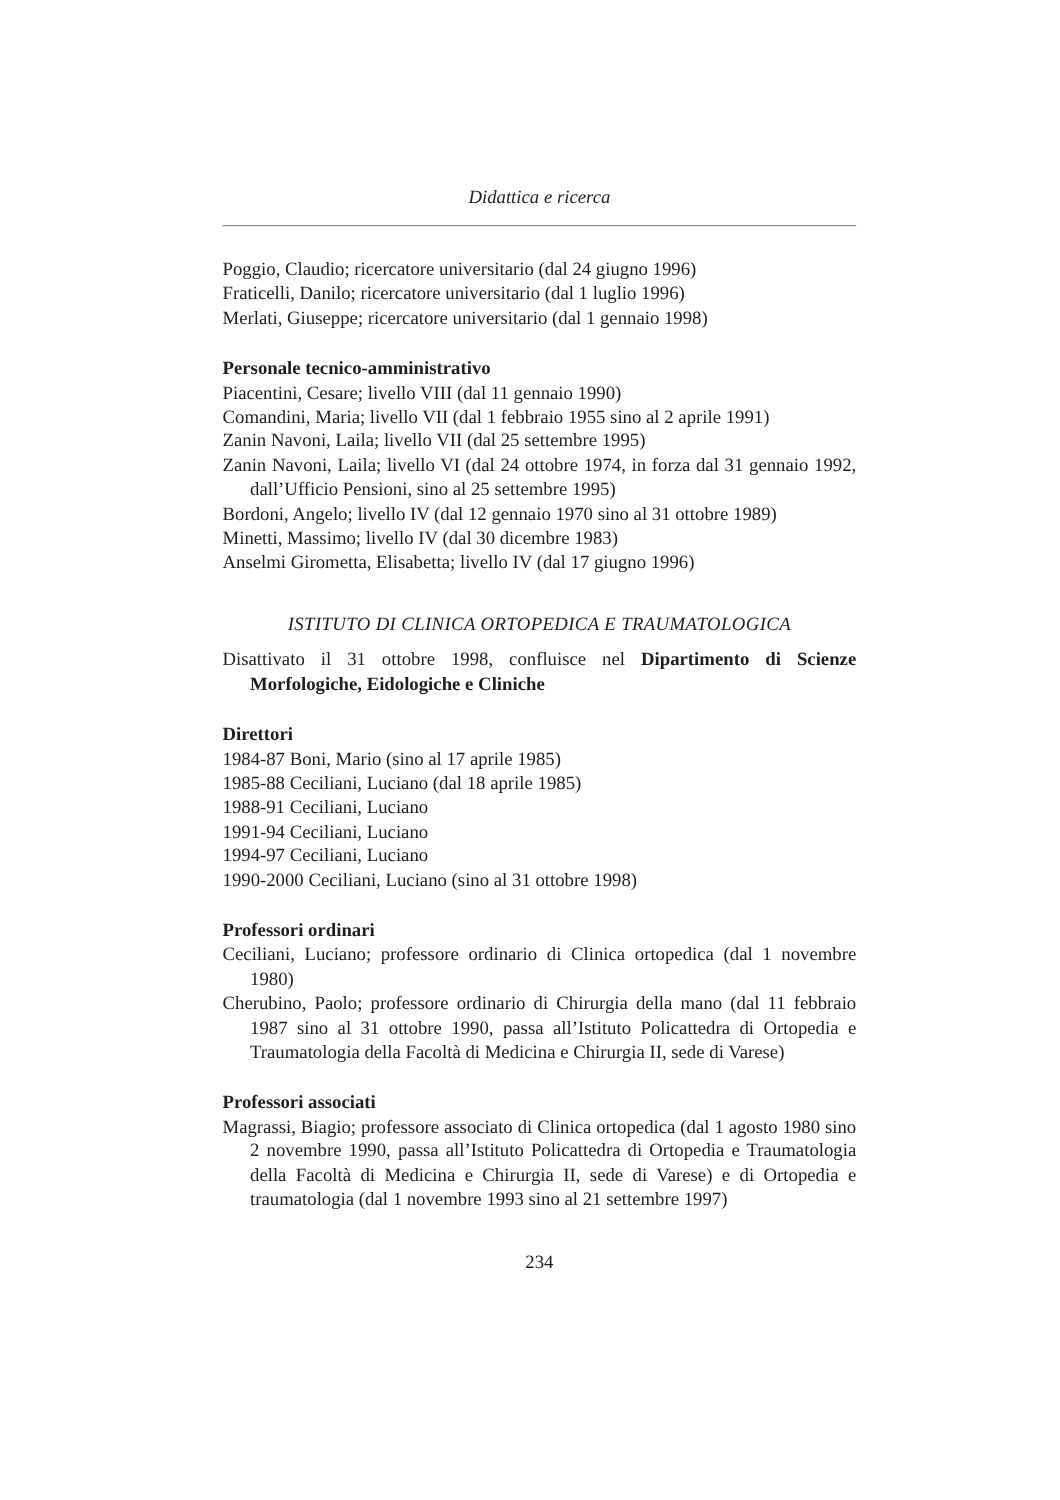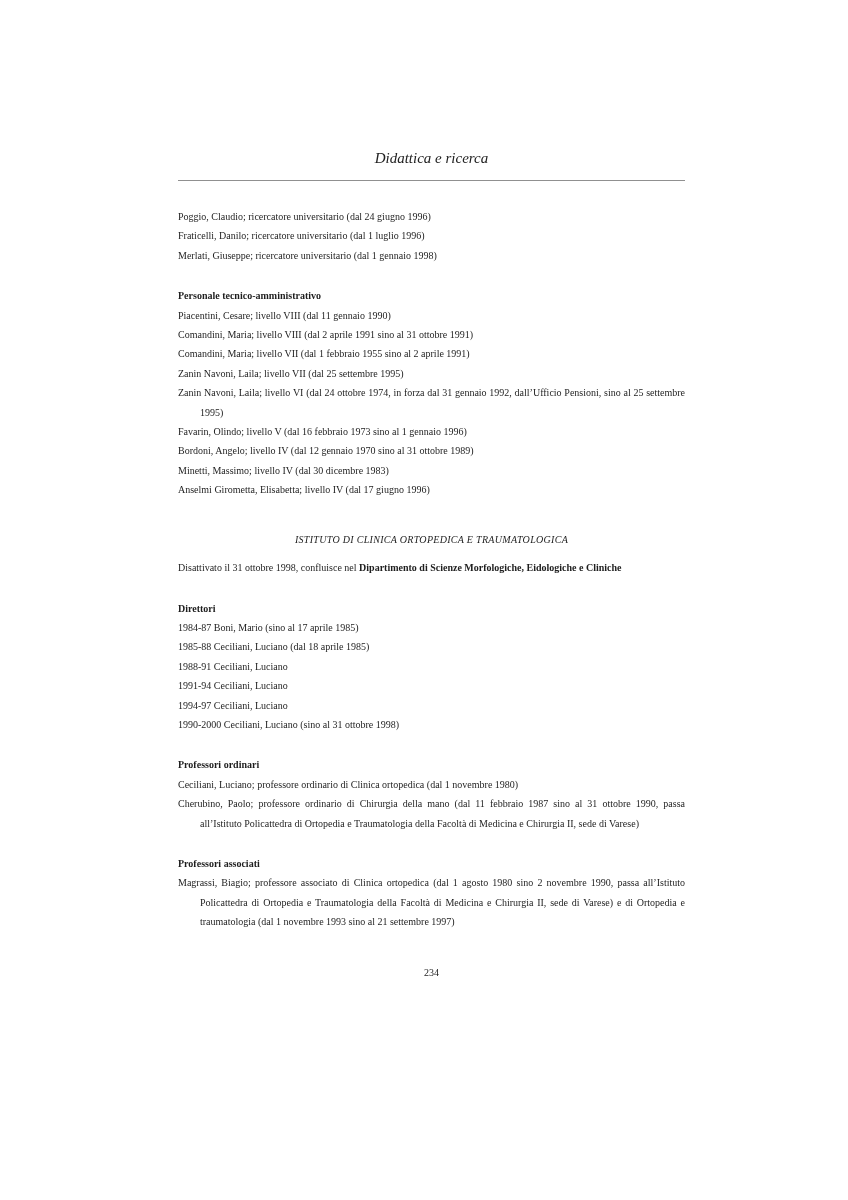--- a/index.html
+++ b/index.html
@@ -25,21 +25,21 @@
     font-size: 15px;
     margin-bottom: 13px;
     color: #222;
   }
   .rule {
     border: 0;
     border-top: 1px solid #909090;
     height: 0;
   }
   .body-text {
-    font-size: 10px;
+    font-size: 15px;
     line-height: 19.4px;
   }
   .first-section { margin-top: 26px; }
   .heading {
     font-weight: 700;
     margin-top: 21px;
   }
   .entry {
     padding-left: 22px;
     text-indent: -22px;
@@ -76,25 +76,23 @@
 
       <div class="first-section">
         <p class="entry">Poggio, Claudio; ricercatore universitario (dal 24 giugno 1996)</p>
         <p class="entry">Fraticelli, Danilo; ricercatore universitario (dal 1 luglio 1996)</p>
         <p class="entry">Merlati, Giuseppe; ricercatore universitario (dal 1 gennaio 1998)</p>
       </div>
 
       <p class="heading">Personale tecnico-amministrativo</p>
       <div>
         <p class="entry">Piacentini, Cesare; livello VIII (dal 11 gennaio 1990)</p>
-        <p class="entry">Comandini, Maria; livello VIII (dal 2 aprile 1991 sino al 31 ottobre 1991)</p>
         <p class="entry">Comandini, Maria; livello VII (dal 1 febbraio 1955 sino al 2 aprile 1991)</p>
         <p class="entry">Zanin Navoni, Laila; livello VII (dal 25 settembre 1995)</p>
         <p class="entry">Zanin Navoni, Laila; livello VI (dal 24 ottobre 1974, in forza dal 31 gennaio 1992, dall’Ufficio Pensioni, sino al 25 settembre 1995)</p>
-        <p class="entry">Favarin, Olindo; livello V (dal 16 febbraio 1973 sino al 1 gennaio 1996)</p>
         <p class="entry">Bordoni, Angelo; livello IV (dal 12 gennaio 1970 sino al 31 ottobre 1989)</p>
         <p class="entry">Minetti, Massimo; livello IV (dal 30 dicembre 1983)</p>
         <p class="entry">Anselmi Girometta, Elisabetta; livello IV (dal 17 giugno 1996)</p>
       </div>
 
       <p class="center-heading">ISTITUTO DI CLINICA ORTOPEDICA E TRAUMATOLOGICA</p>
       <p class="note"><span>Disattivato il 31 ottobre 1998, confluisce nel </span><span class="bold">Dipartimento di Scienze Morfologiche, Eidologiche e Cliniche</span></p>
 
       <p class="heading">Direttori</p>
       <div>

